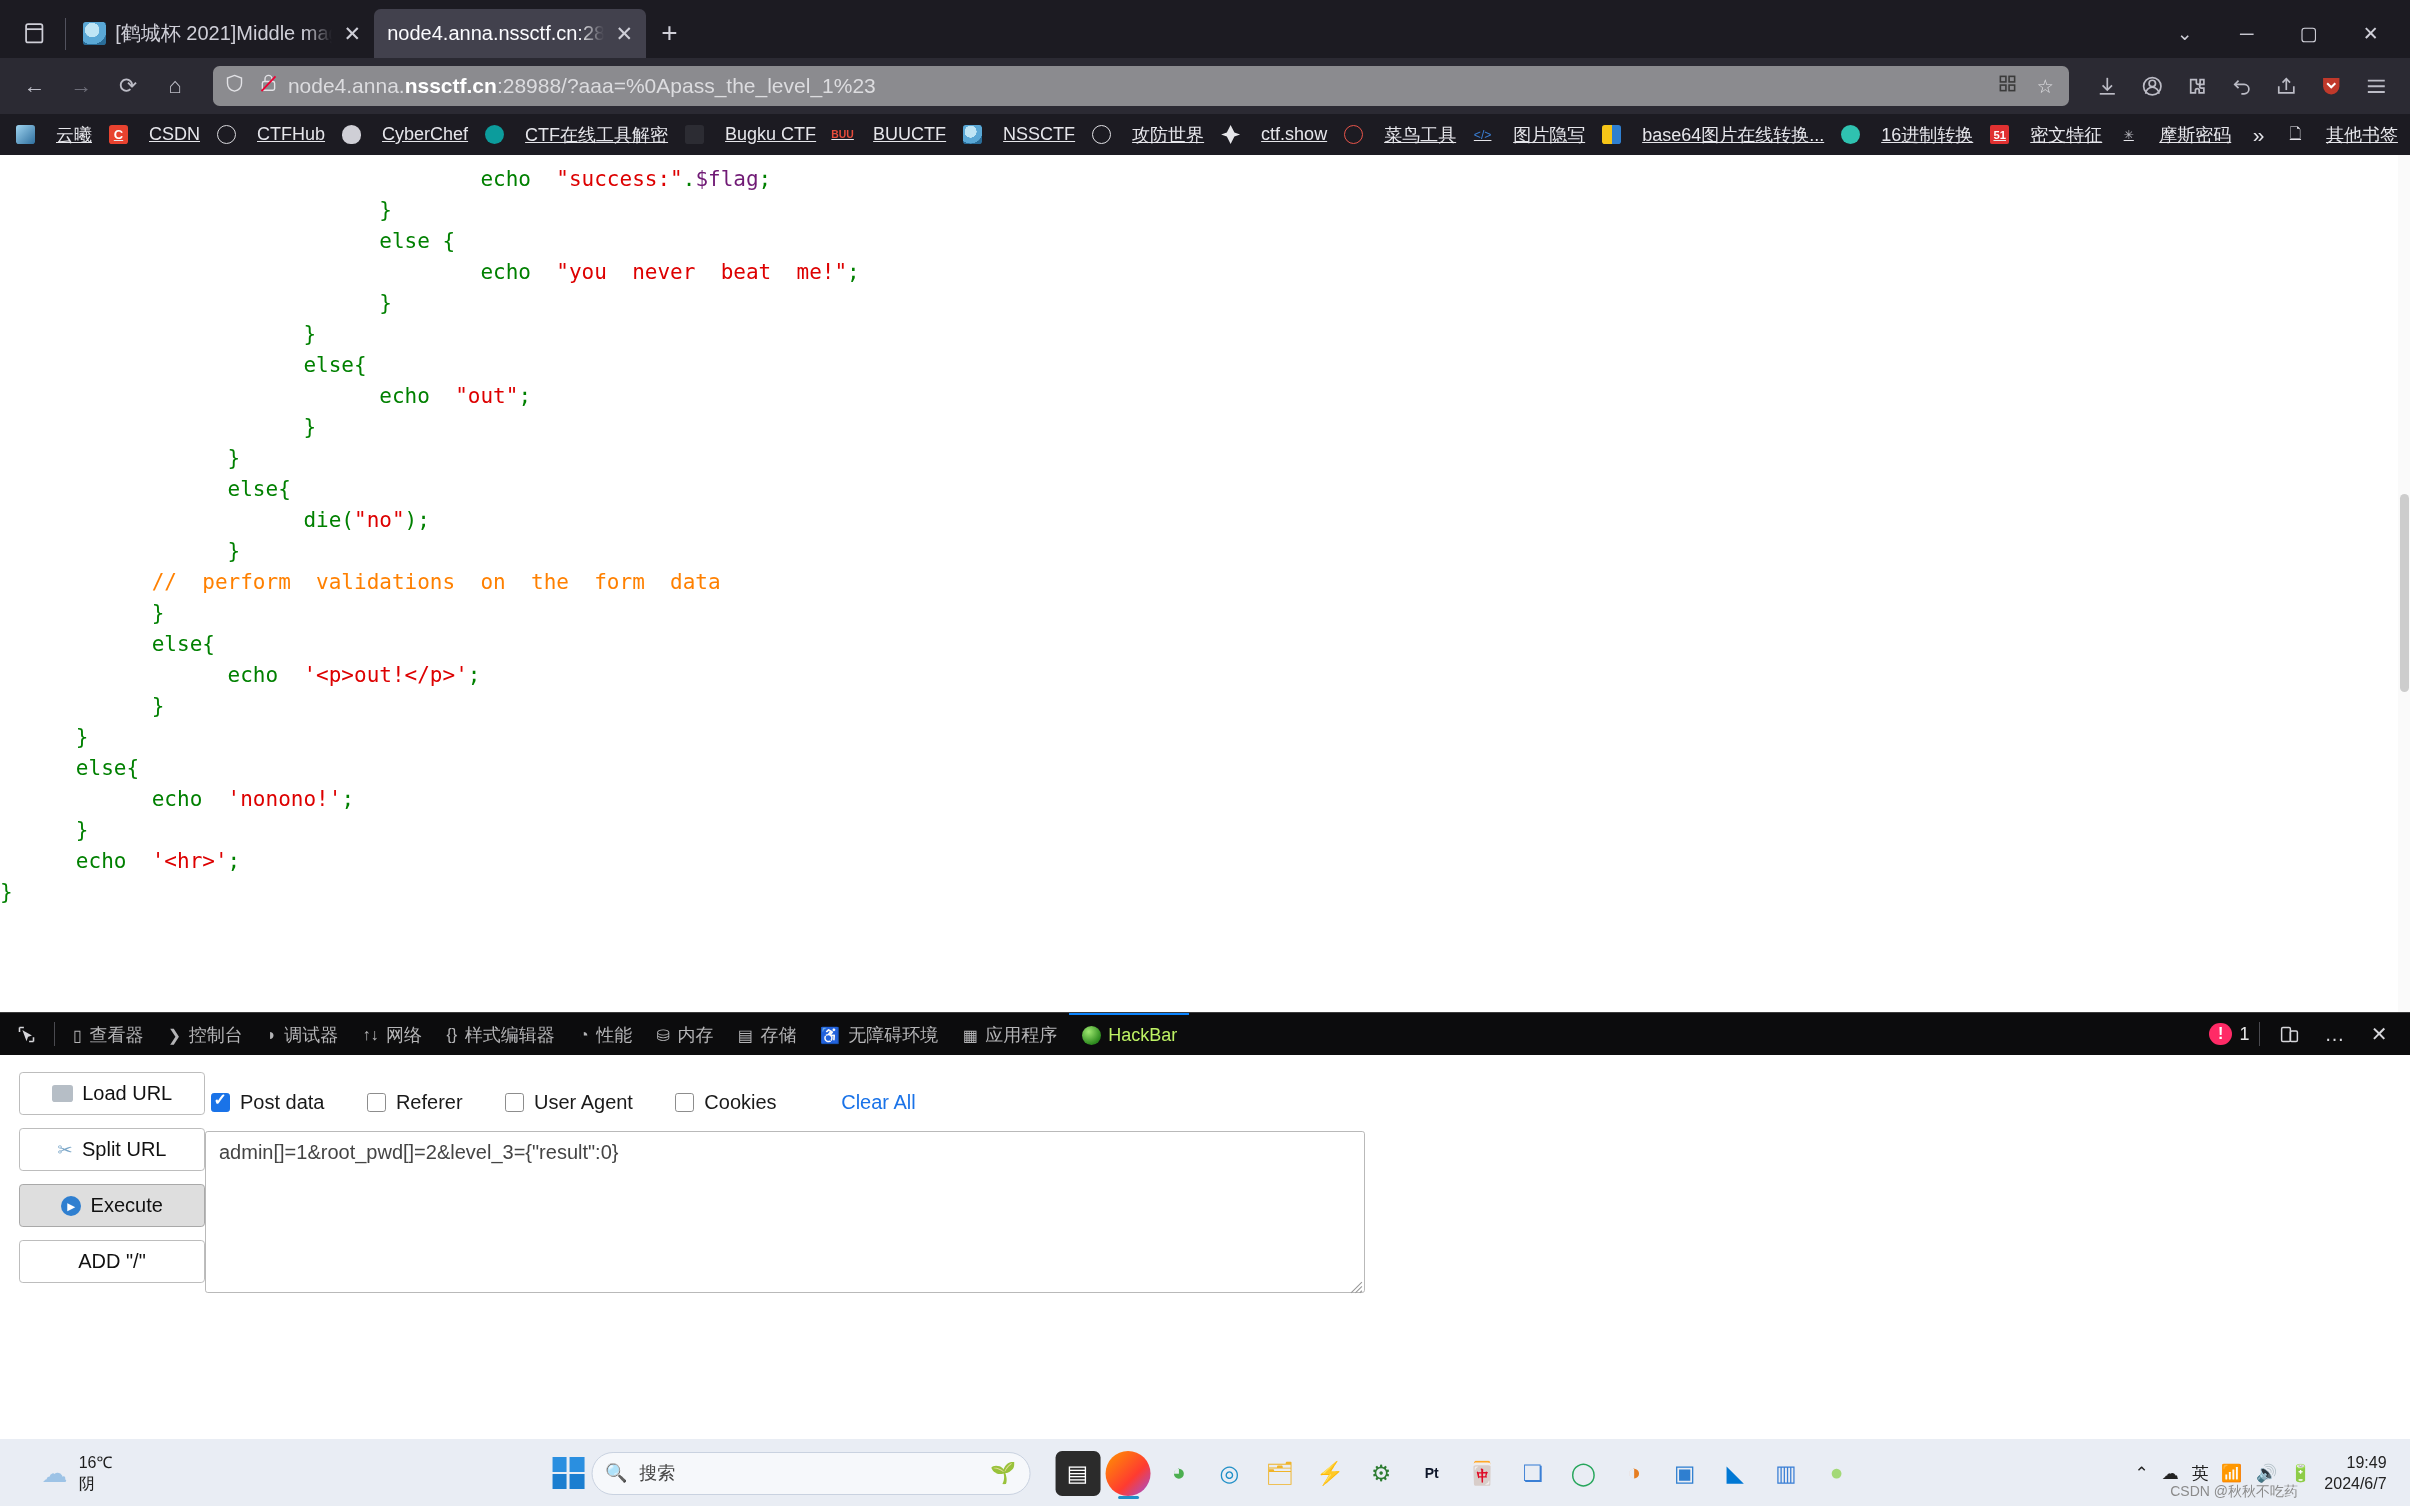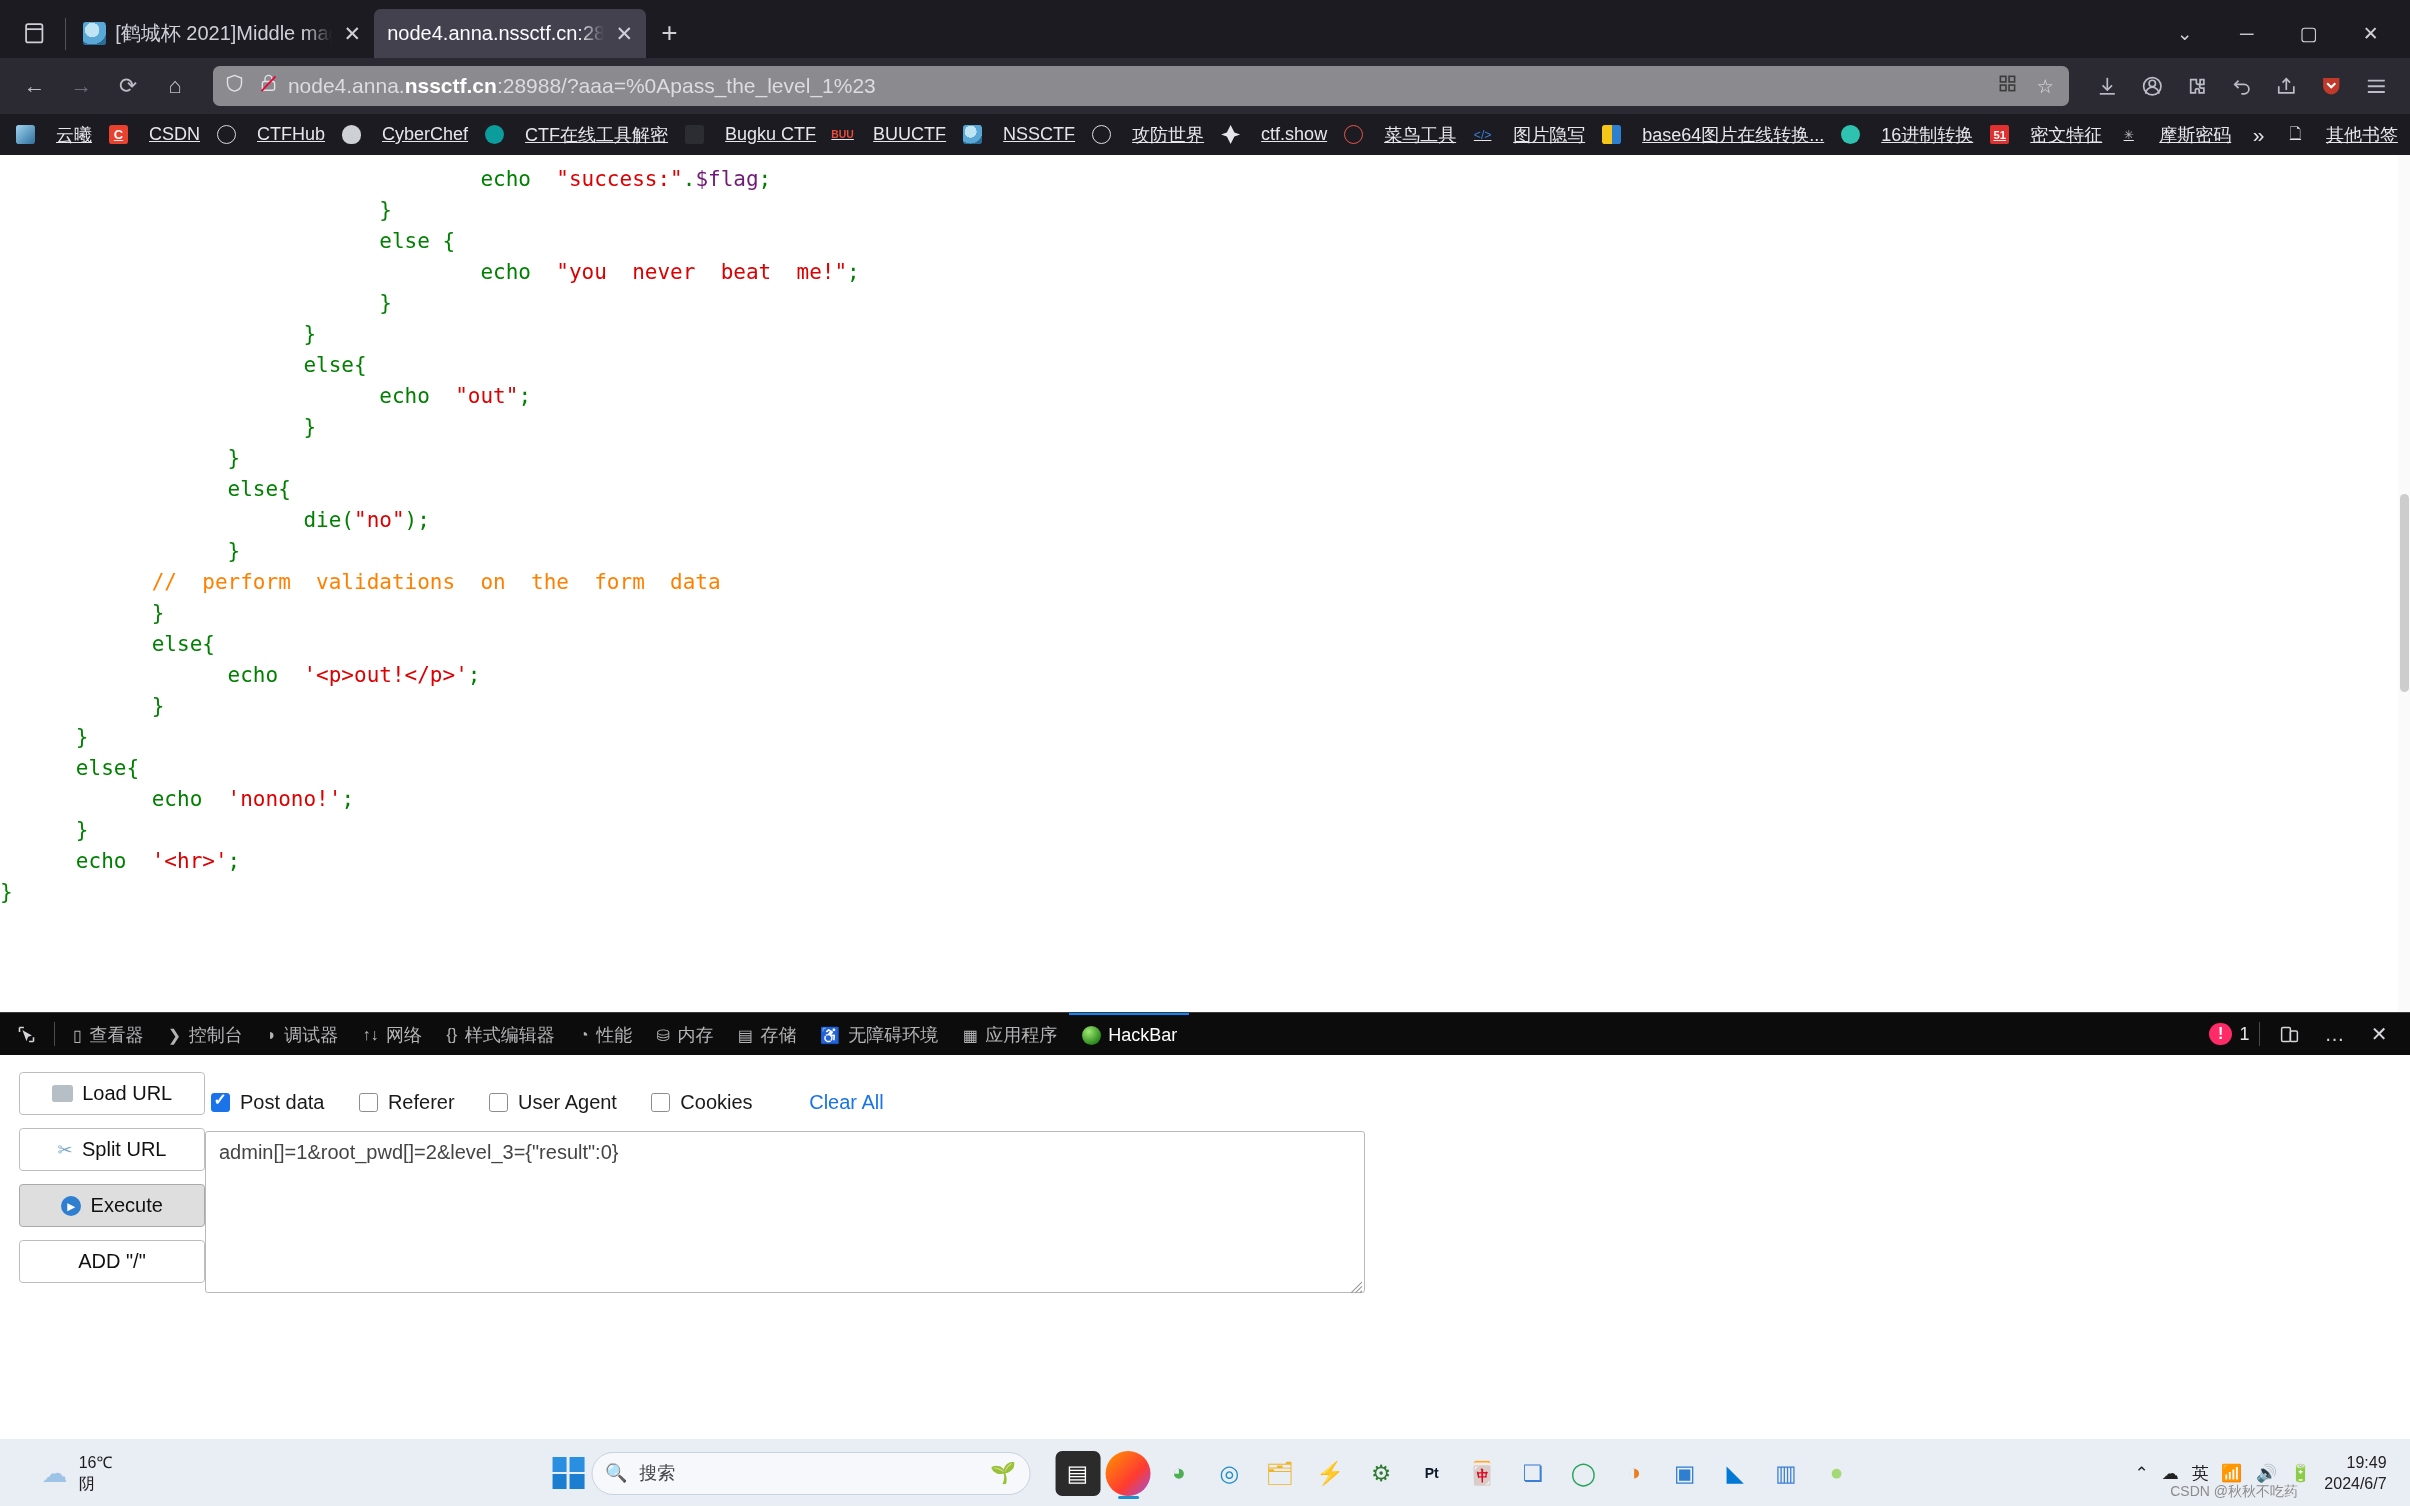--- a/index.html
+++ b/index.html
@@ -92,21 +92,21 @@
   .dt-tabbar {
     height: 42px; display: flex; align-items: center; background: #0c0c0d;
     color: #b8b8b8; font-size: 18px; padding-left: 3.8px; gap: 0;
   }
   .dt-pick { width: 45px; height: 42px; display: flex; align-items: center; justify-content: center; color: #d7d7db; font-size: 19px; }
   .dt-div { width: 0.9px; height: 24.5px; background: #4a4a4f; margin: 0 5.6px; }
   .dt-tab {
     display: flex; align-items: center; gap: 7.5px; padding: 0 12.2px; height: 42px;
     white-space: nowrap; border-top: 2.8px solid transparent; color: #b4b4b6;
   }
-  .dt-tab.active { color: #ffffff; border-top: 2.8px solid #0a84ff; }
+  .dt-tab.active { color: #bef264; border-top: 2.8px solid #0a84ff; }
   .dt-tab .dtico { font-size: 16px; color: #b4b4b6; }
   .dt-right { margin-left: auto; display: flex; align-items: center; gap: 3.8px; padding-right: 11.3px; }
   .errbadge { display: flex; align-items: center; gap: 7.5px; color: #e6e6e6; font-size: 18px; }
   .errdot { width: 22.6px; height: 22.6px; border-radius: 50%; background: #ff2a66; color: #fff; font-size: 16px; font-weight: 700; display: flex; align-items: center; justify-content: center; }
   .dt-ricon { width: 41px; height: 42px; display: flex; align-items: center; justify-content: center; color: #d7d7db; font-size: 20px; }
 
   
   .hackbar { background: #fff; padding: 17px 0 0 0; height: 452px; display: flex; font-family: "Liberation Sans", sans-serif; }
   .hb-left { width: 205px; flex: 0 0 205px; padding-left: 19px; display: flex; flex-direction: column; gap: 13px; }
   .hb-btn {
@@ -115,21 +115,21 @@
     font-size: 20px; color: #111;
   }
   .hb-btn.pressed { background: #dedede; border-color: #a9a9a9; }
   .hb-right { flex: 1; padding-right: 21px; }
   .hb-urlbox {
     width: 100%; height: 92px; border: 0.9px solid #b9b9b9; border-radius: 2.8px;
     padding: 9.4px 13px; font-size: 20px; color: #444; resize: none;
     font-family: "Liberation Sans", sans-serif; background: #fff; position: relative;
   }
   .resize-grip { position: absolute; right: 1.9px; bottom: 1.9px; width: 13px; height: 13px; }
-  .hb-checks { display: flex; align-items: center; gap: 0; margin: 19px 0 17px 5.6px; font-size: 20px; color: #1a1a1a; }
+  .hb-checks { display: flex; align-items: center; gap: 8px; margin: 19px 0 17px 5.6px; font-size: 20px; color: #1a1a1a; }
   .chk { display: flex; align-items: center; gap: 10.4px; margin-right: 34px; }
   .cbox { width: 19px; height: 19px; border: 1.9px solid #8d8d8d; border-radius: 2.8px; background: #fff; display: inline-block; }
   .cbox.on { background: #1a73e8; border-color: #1a73e8; position: relative; }
   .cbox.on::after {
     content: "✓"; position: absolute; left: 1.9px; top: -3.8px; color: #fff; font-size: 16px; font-weight: 700;
   }
   .clearall { color: #1a73e8; font-size: 20px; margin-left: 22.6px; }
   .hb-postbox {
     width: 1160px; height: 162px; border: 0.9px solid #b9b9b9; border-radius: 2.8px;
     padding: 9.4px 13px; font-size: 20px; color: #444; resize: none;

